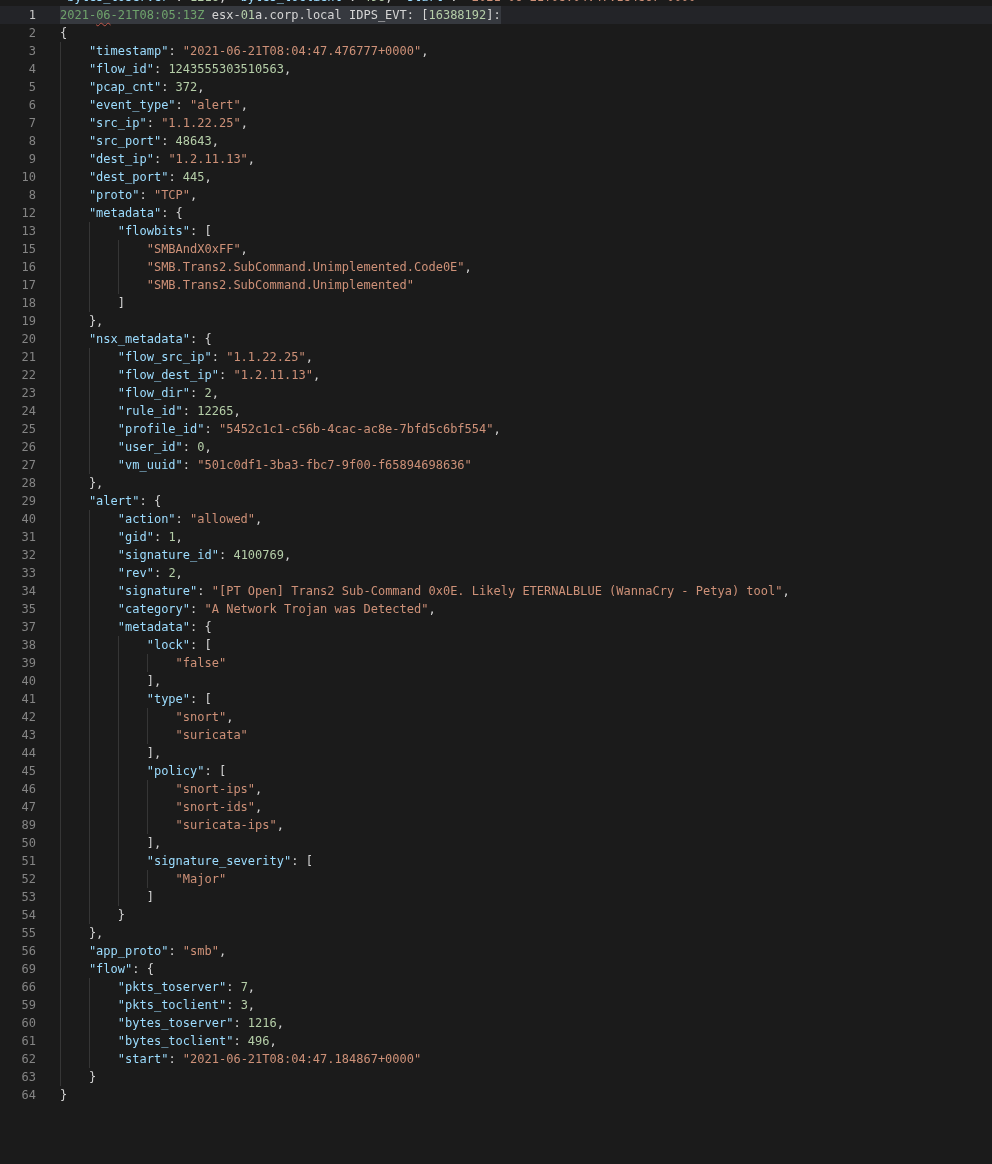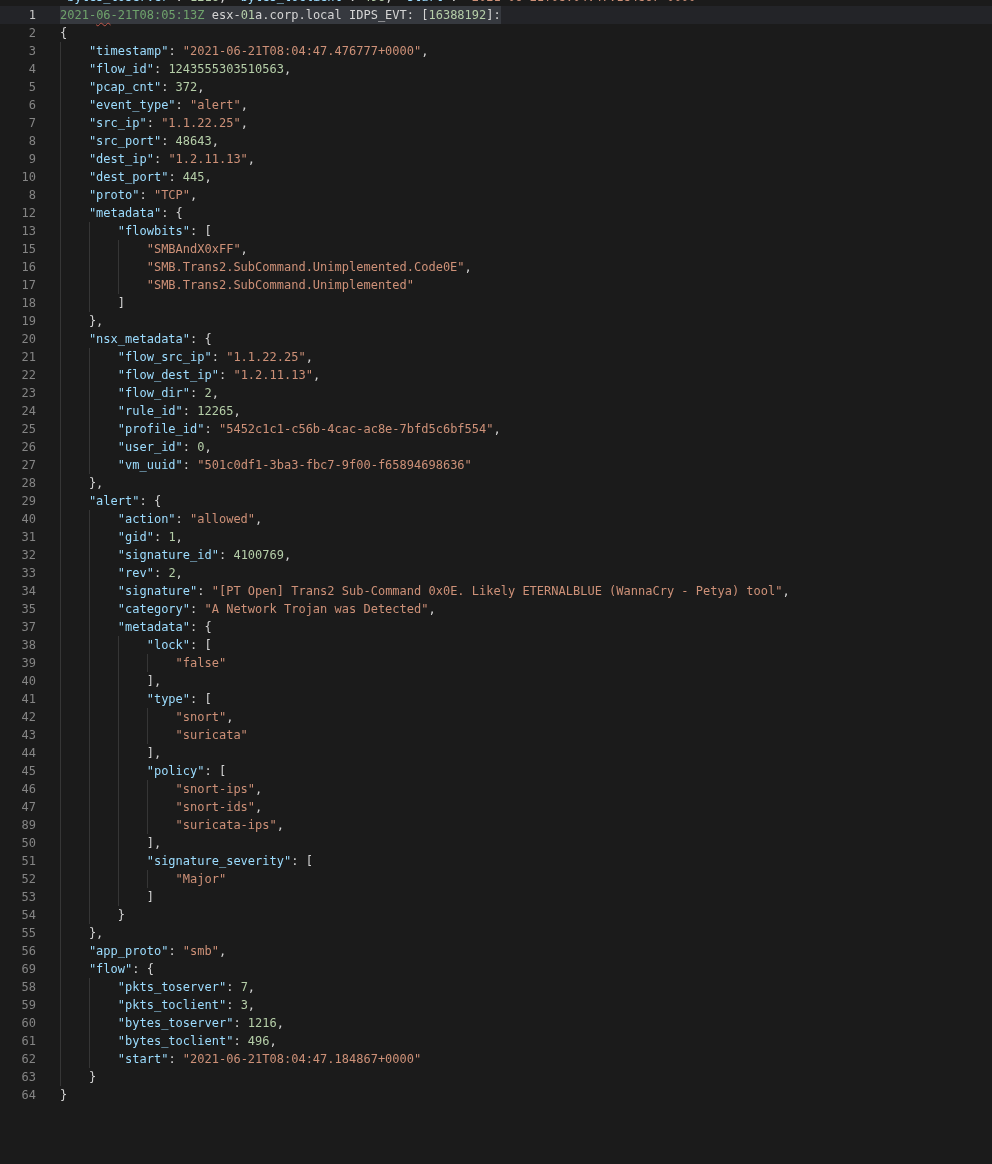--- a/index.html
+++ b/index.html
@@ -114,21 +114,21 @@
       <div class="line"><div class="gutter">47</div><i class="guide" style="left: calc(0ch + 60px);"></i><i class="guide" style="left: calc(4ch + 60px);"></i><i class="guide" style="left: calc(8ch + 60px);"></i><i class="guide" style="left: calc(12ch + 60px);"></i><span class="line-text" style="margin-left: 16ch;"><span class="tk-str">"snort-ids"</span><span class="tk-pun">,</span></span></div>
       <div class="line"><div class="gutter">89</div><i class="guide" style="left: calc(0ch + 60px);"></i><i class="guide" style="left: calc(4ch + 60px);"></i><i class="guide" style="left: calc(8ch + 60px);"></i><i class="guide" style="left: calc(12ch + 60px);"></i><span class="line-text" style="margin-left: 16ch;"><span class="tk-str">"suricata-ips"</span><span class="tk-pun">,</span></span></div>
       <div class="line"><div class="gutter">50</div><i class="guide" style="left: calc(0ch + 60px);"></i><i class="guide" style="left: calc(4ch + 60px);"></i><i class="guide" style="left: calc(8ch + 60px);"></i><span class="line-text" style="margin-left: 12ch;"><span class="tk-pun">],</span></span></div>
       <div class="line"><div class="gutter">51</div><i class="guide" style="left: calc(0ch + 60px);"></i><i class="guide" style="left: calc(4ch + 60px);"></i><i class="guide" style="left: calc(8ch + 60px);"></i><span class="line-text" style="margin-left: 12ch;"><span class="tk-key">"signature_severity"</span><span class="tk-pun">: </span><span class="tk-pun">[</span></span></div>
       <div class="line"><div class="gutter">52</div><i class="guide" style="left: calc(0ch + 60px);"></i><i class="guide" style="left: calc(4ch + 60px);"></i><i class="guide" style="left: calc(8ch + 60px);"></i><i class="guide" style="left: calc(12ch + 60px);"></i><span class="line-text" style="margin-left: 16ch;"><span class="tk-str">"Major"</span></span></div>
       <div class="line"><div class="gutter">53</div><i class="guide" style="left: calc(0ch + 60px);"></i><i class="guide" style="left: calc(4ch + 60px);"></i><i class="guide" style="left: calc(8ch + 60px);"></i><span class="line-text" style="margin-left: 12ch;"><span class="tk-pun">]</span></span></div>
       <div class="line"><div class="gutter">54</div><i class="guide" style="left: calc(0ch + 60px);"></i><i class="guide" style="left: calc(4ch + 60px);"></i><span class="line-text" style="margin-left: 8ch;"><span class="tk-pun">}</span></span></div>
       <div class="line"><div class="gutter">55</div><i class="guide" style="left: calc(0ch + 60px);"></i><span class="line-text" style="margin-left: 4ch;"><span class="tk-pun">},</span></span></div>
       <div class="line"><div class="gutter">56</div><i class="guide" style="left: calc(0ch + 60px);"></i><span class="line-text" style="margin-left: 4ch;"><span class="tk-key">"app_proto"</span><span class="tk-pun">: </span><span class="tk-str">"smb"</span><span class="tk-pun">,</span></span></div>
       <div class="line"><div class="gutter">69</div><i class="guide" style="left: calc(0ch + 60px);"></i><span class="line-text" style="margin-left: 4ch;"><span class="tk-key">"flow"</span><span class="tk-pun">: </span><span class="tk-pun">{</span></span></div>
-      <div class="line"><div class="gutter">58</div><i class="guide" style="left: calc(0ch + 60px);"></i><i class="guide" style="left: calc(4ch + 60px);"></i><span class="line-text" style="margin-left: 8ch;"><span class="tk-key">"pkts_toserver"</span><span class="tk-pun">: </span><span class="tk-num">7</span><span class="tk-pun">,</span></span></div>
+      <div class="line"><div class="gutter">66</div><i class="guide" style="left: calc(0ch + 60px);"></i><i class="guide" style="left: calc(4ch + 60px);"></i><span class="line-text" style="margin-left: 8ch;"><span class="tk-key">"pkts_toserver"</span><span class="tk-pun">: </span><span class="tk-num">7</span><span class="tk-pun">,</span></span></div>
       <div class="line"><div class="gutter">59</div><i class="guide" style="left: calc(0ch + 60px);"></i><i class="guide" style="left: calc(4ch + 60px);"></i><span class="line-text" style="margin-left: 8ch;"><span class="tk-key">"pkts_toclient"</span><span class="tk-pun">: </span><span class="tk-num">3</span><span class="tk-pun">,</span></span></div>
       <div class="line"><div class="gutter">60</div><i class="guide" style="left: calc(0ch + 60px);"></i><i class="guide" style="left: calc(4ch + 60px);"></i><span class="line-text" style="margin-left: 8ch;"><span class="tk-key">"bytes_toserver"</span><span class="tk-pun">: </span><span class="tk-num">1216</span><span class="tk-pun">,</span></span></div>
       <div class="line"><div class="gutter">61</div><i class="guide" style="left: calc(0ch + 60px);"></i><i class="guide" style="left: calc(4ch + 60px);"></i><span class="line-text" style="margin-left: 8ch;"><span class="tk-key">"bytes_toclient"</span><span class="tk-pun">: </span><span class="tk-num">496</span><span class="tk-pun">,</span></span></div>
       <div class="line"><div class="gutter">62</div><i class="guide" style="left: calc(0ch + 60px);"></i><i class="guide" style="left: calc(4ch + 60px);"></i><span class="line-text" style="margin-left: 8ch;"><span class="tk-key">"start"</span><span class="tk-pun">: </span><span class="tk-str">"2021-06-21T08:04:47.184867+0000"</span></span></div>
       <div class="line"><div class="gutter">63</div><i class="guide" style="left: calc(0ch + 60px);"></i><span class="line-text" style="margin-left: 4ch;"><span class="tk-pun">}</span></span></div>
       <div class="line"><div class="gutter">64</div><span class="line-text" style="margin-left: 0ch;"><span class="tk-pun">}</span></span></div>
     </div>
 </div>
 
 </body></html>

